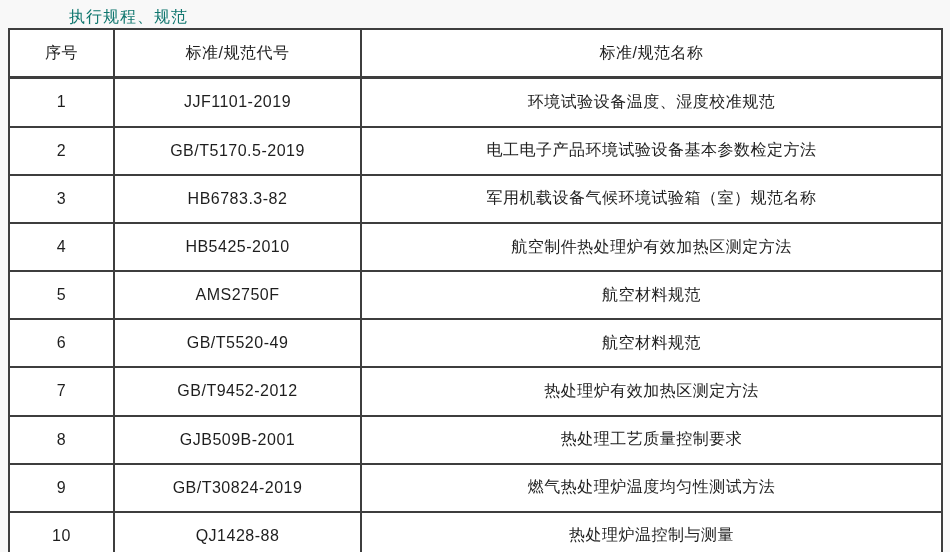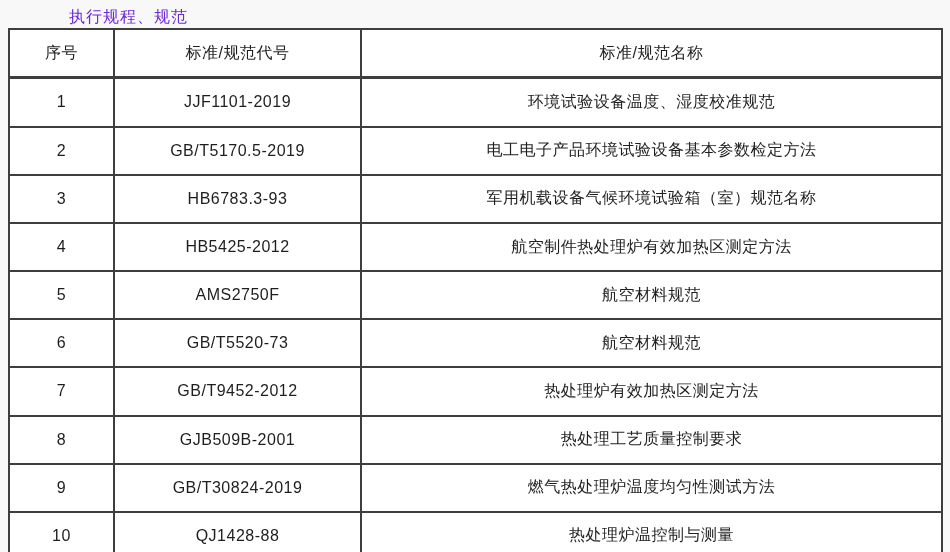--- a/index.html
+++ b/index.html
@@ -15,21 +15,21 @@
     color: #1e1e1e;
     overflow: hidden;
   }
   .doc-title {
     position: absolute;
     left: 69px;
     top: 7px;
     font-size: 16px;
     font-weight: 500;
     letter-spacing: 1px;
-    color: #6d28d9;
+    color: #0f766e;
   }
   table.standards {
     position: absolute;
     left: 8px;
     top: 28px;
     width: 933px;
     height: 533px;
     border-collapse: collapse;
     table-layout: fixed;
     background: #ffffff;
@@ -77,36 +77,36 @@
       <td>JJF1101-2019</td>
       <td>环境试验设备温度、湿度校准规范</td>
     </tr>
     <tr>
       <td>2</td>
       <td>GB/T5170.5-2019</td>
       <td>电工电子产品环境试验设备基本参数检定方法</td>
     </tr>
     <tr>
       <td>3</td>
-      <td>HB6783.3-93</td>
+      <td>HB6783.3-82</td>
       <td>军用机载设备气候环境试验箱（室）规范名称</td>
     </tr>
     <tr>
       <td>4</td>
-      <td>HB5425-2012</td>
+      <td>HB5425-2010</td>
       <td>航空制件热处理炉有效加热区测定方法</td>
     </tr>
     <tr>
       <td>5</td>
       <td>AMS2750F</td>
       <td>航空材料规范</td>
     </tr>
     <tr>
       <td>6</td>
-      <td>GB/T5520-73</td>
+      <td>GB/T5520-49</td>
       <td>航空材料规范</td>
     </tr>
     <tr>
       <td>7</td>
       <td>GB/T9452-2012</td>
       <td>热处理炉有效加热区测定方法</td>
     </tr>
     <tr>
       <td>8</td>
       <td>GJB509B-2001</td>

